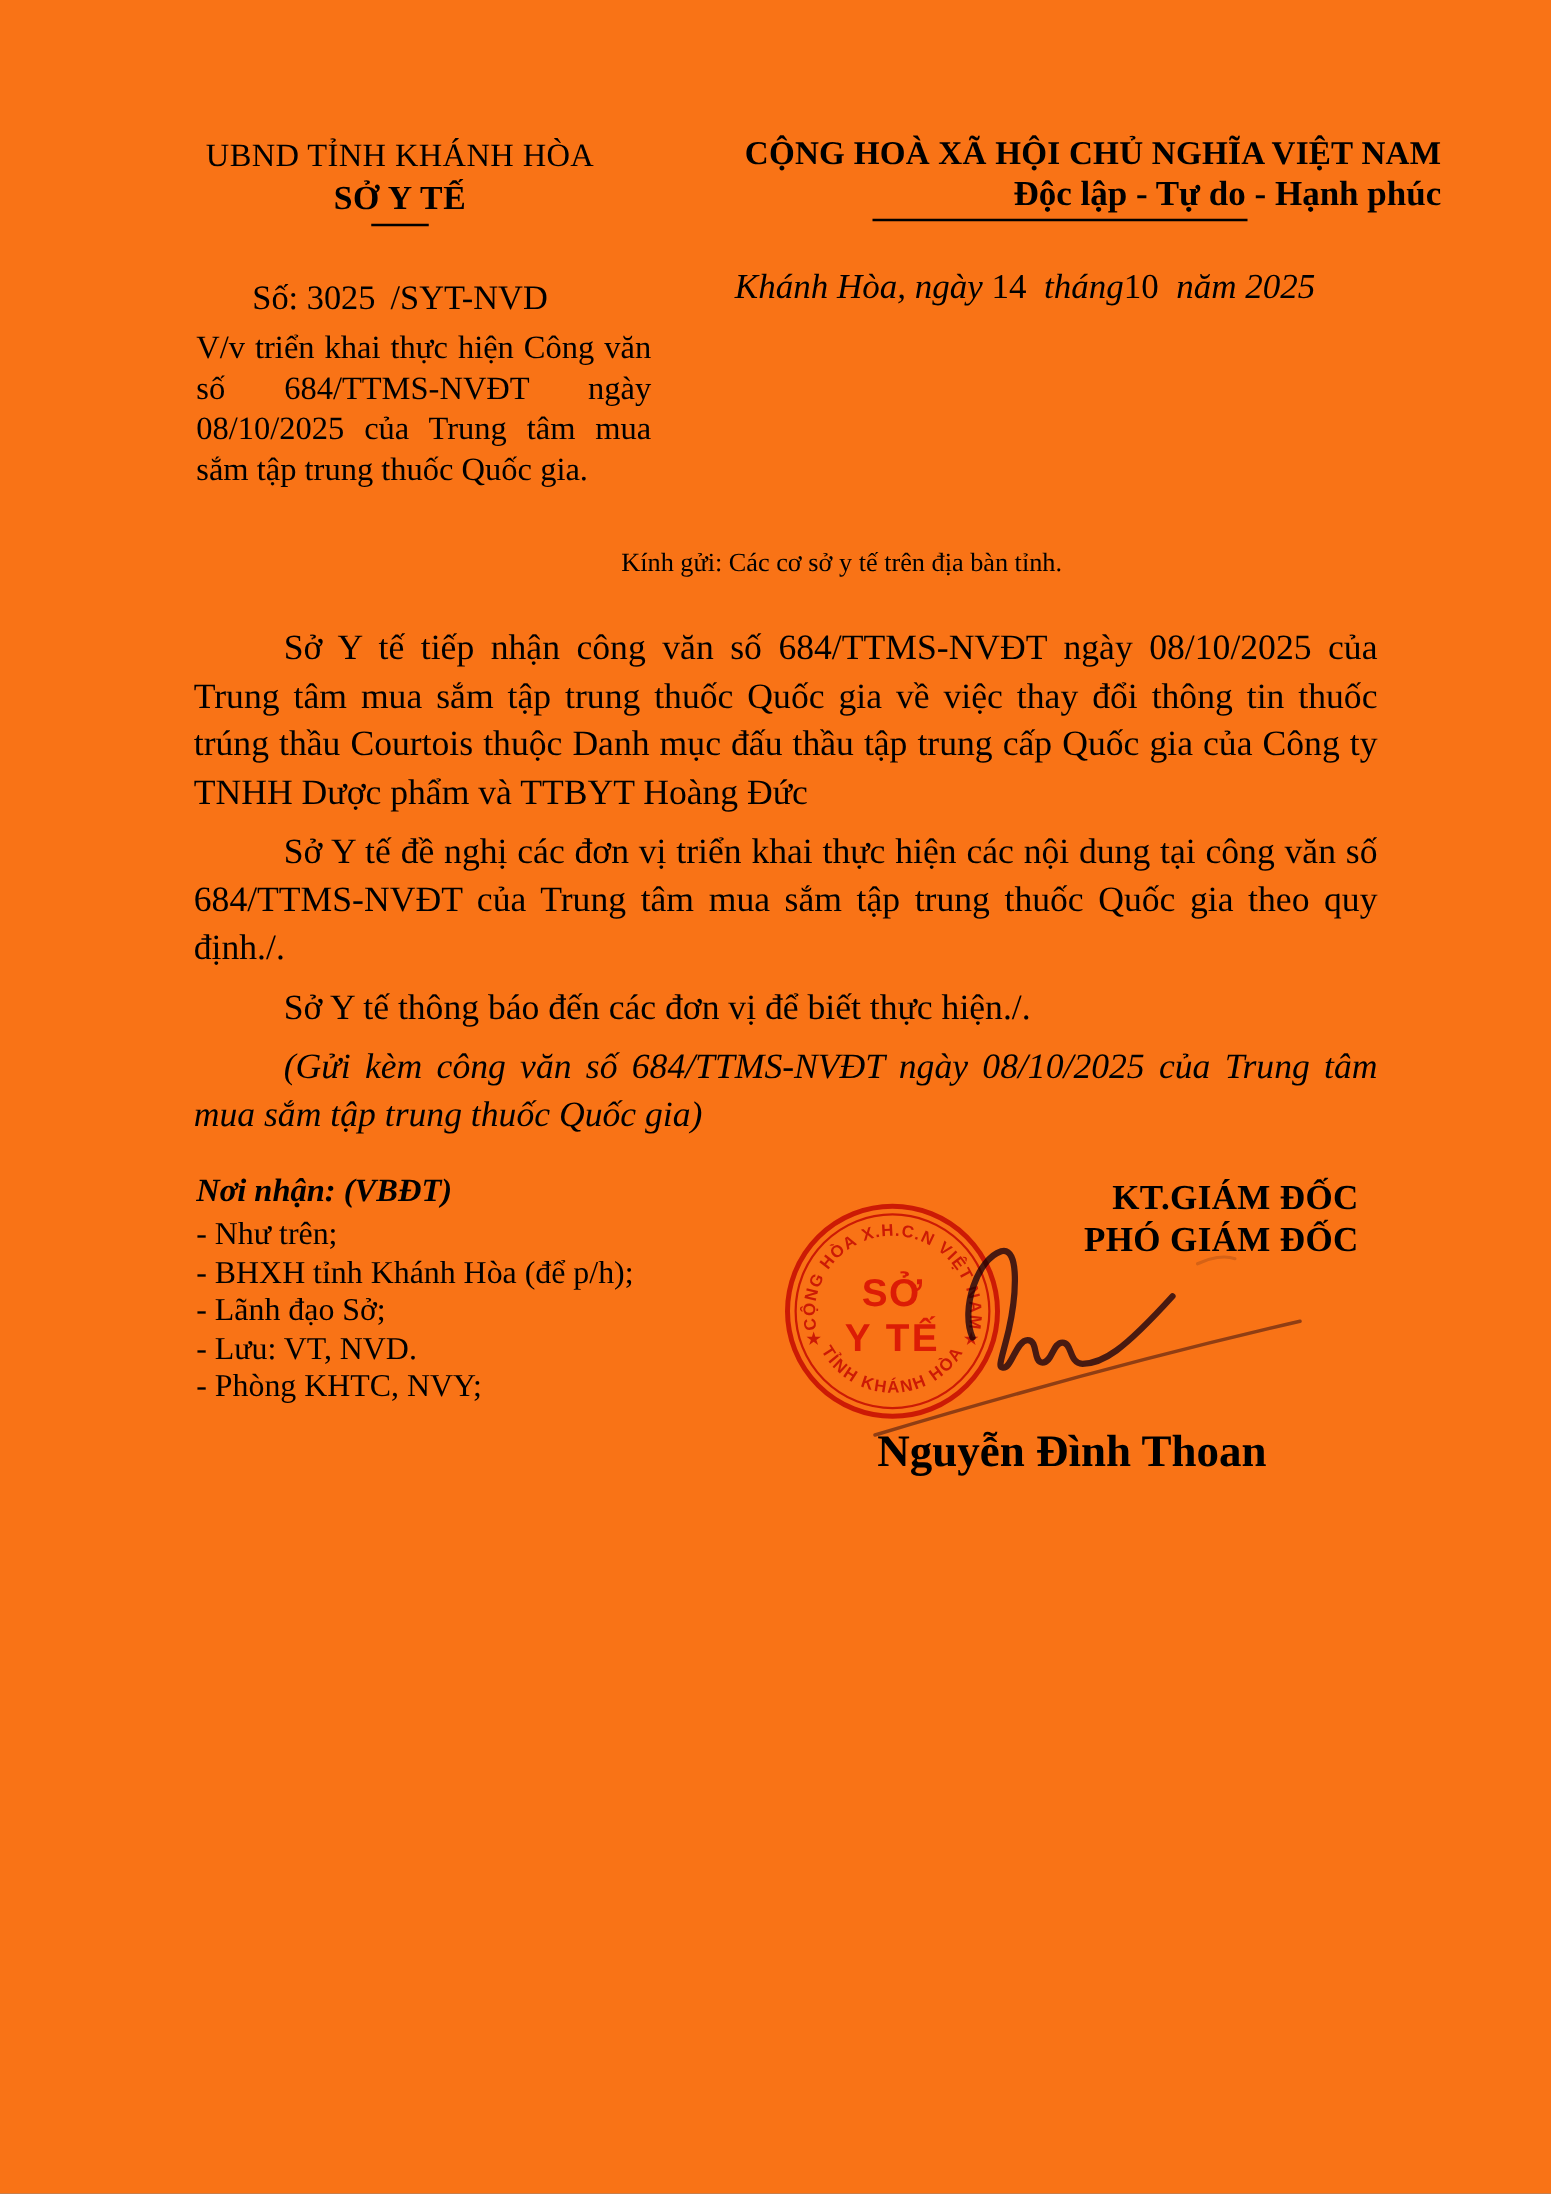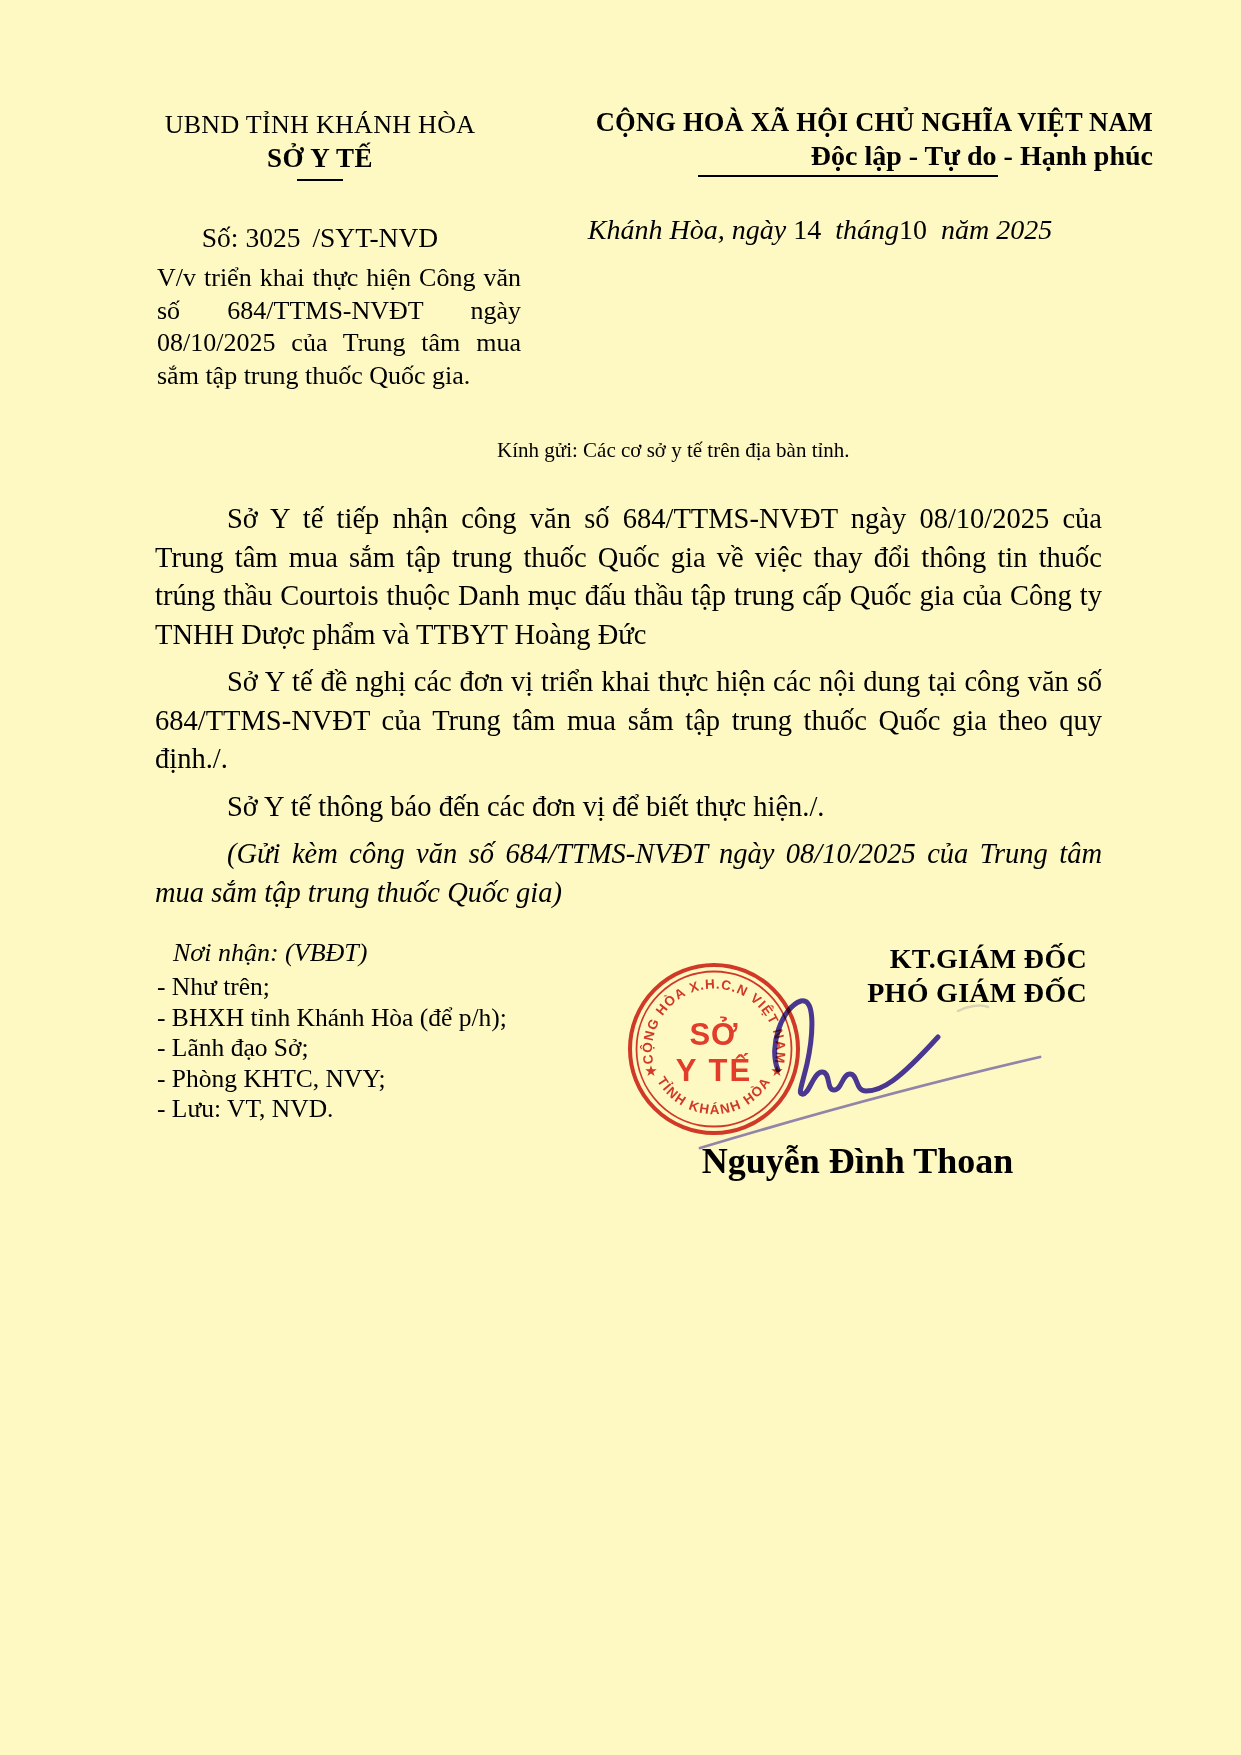--- a/index.html
+++ b/index.html
@@ -1,20 +1,20 @@
 <!DOCTYPE html>
 <html><head>
 <meta charset="utf-8">
 <style>
   html,body{margin:0;padding:0;background:#888;}
   .page{
     position:relative;
     width:1241px;height:1755px;
     margin:0 auto;
-    background:#fef9c3;
+    background:#f97316;
     color:#000;
     font-family:"Liberation Serif","DejaVu Serif",serif;
     overflow:hidden;
   }
   
   .org-block{position:absolute;left:150px;top:110px;width:340px;text-align:center;}
   .org-parent{font-size:26px;letter-spacing:.3px;white-space:nowrap;}
   .org-name{font-size:27px;font-weight:bold;margin-top:3px;letter-spacing:.5px;}
   .org-rule{width:46px;height:0;border-bottom:2px solid #000;margin:5px auto 0;}
   .national-block{position:absolute;left:543px;top:107px;width:610px;text-align:right;}
@@ -34,21 +34,21 @@
   .salutation{position:absolute;left:497px;top:438px;font-size:21px;}
   .body-block{position:absolute;left:155px;top:500px;width:947px;}
   .body-block p{
     margin:0 0 9px 0;
     font-size:28.5px;line-height:38.5px;
     text-align:justify;text-indent:72px;
   }
   .body-block p.note{font-style:italic;}
   
   .recipients{position:absolute;left:157px;top:938px;}
-  .recipients-label{font-size:26px;font-weight:normal;font-style:italic;margin-bottom:4px;margin-left:16px;}
+  .recipients-label{font-size:26px;font-weight:bold;font-style:italic;margin-bottom:4px;}
   .recipients-item{font-size:25.5px;line-height:30.5px;}
   .sign-block{position:absolute;left:662px;top:942px;width:425px;text-align:right;}
   .sign-authority,.sign-title{font-size:28px;font-weight:bold;line-height:34px;letter-spacing:.3px;}
   .signer-name{position:absolute;left:645px;top:1140px;width:425px;text-align:center;font-size:36px;font-weight:bold;}
   
   .stamp{position:absolute;left:626px;top:961px;width:176px;height:176px;mix-blend-mode:multiply;opacity:.95;}
   .signature{position:absolute;left:690px;top:985px;width:360px;height:175px;mix-blend-mode:multiply;}
 </style>
 </head>
 <body>
@@ -80,22 +80,22 @@
     <p>Sở Y tế đề nghị các đơn vị triển khai thực hiện các nội dung tại công văn số 684/TTMS-NVĐT của Trung tâm mua sắm tập trung thuốc Quốc gia theo quy định./.</p>
     <p>Sở Y tế thông báo đến các đơn vị để biết thực hiện./.</p>
     <p class="note">(Gửi kèm công văn số 684/TTMS-NVĐT ngày 08/10/2025 của Trung tâm mua sắm tập trung thuốc Quốc gia)</p>
   </div>
 
   <div class="recipients">
     <div class="recipients-label">Nơi nhận: (VBĐT)</div>
     <div class="recipients-item">- Như trên;</div>
     <div class="recipients-item">- BHXH tỉnh Khánh Hòa (để p/h);</div>
     <div class="recipients-item">- Lãnh đạo Sở;</div>
+    <div class="recipients-item">- Lưu: VT, NVD.</div>
     <div class="recipients-item">- Phòng KHTC, NVY;</div>
-    <div class="recipients-item">- Lưu: VT, NVD.</div>
   </div>
 
   <div class="sign-block">
     <div class="sign-authority">KT.GIÁM ĐỐC</div>
     <div class="sign-title">PHÓ GIÁM ĐỐC</div>
   </div>
   <div class="signer-name">Nguyễn Đình Thoan</div>
 
   <svg class="stamp" viewBox="0 0 176 176" aria-hidden="true">
     <defs>

